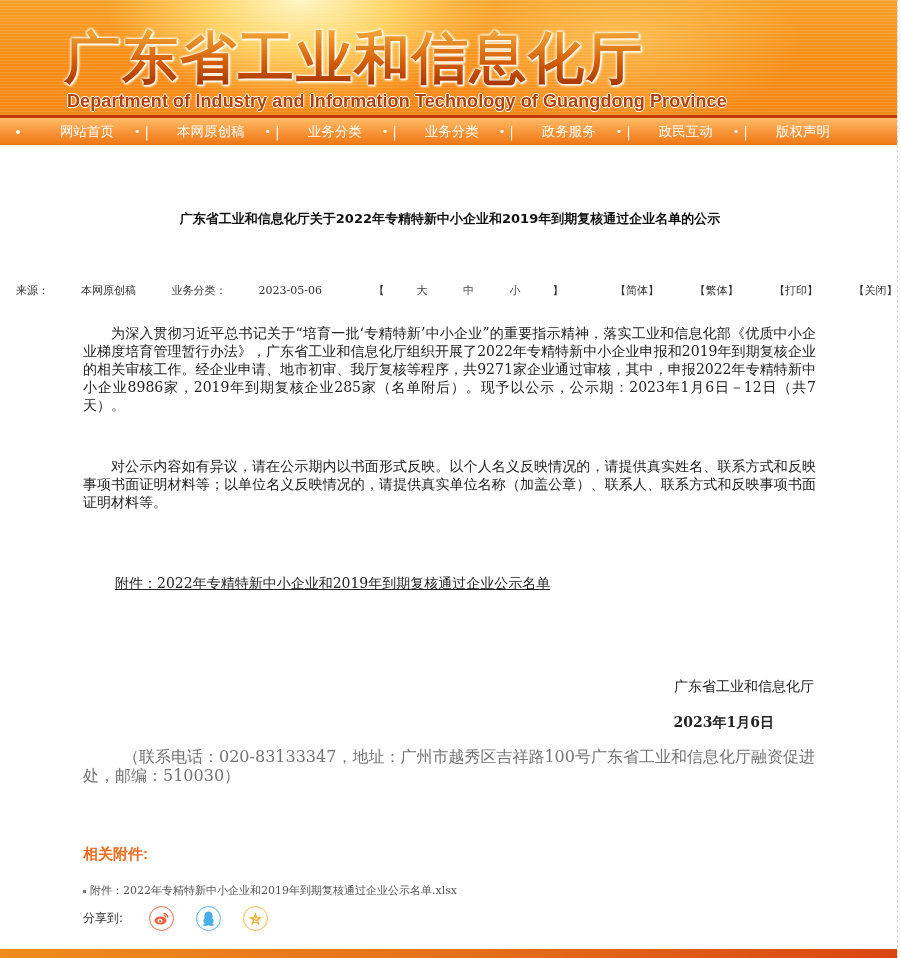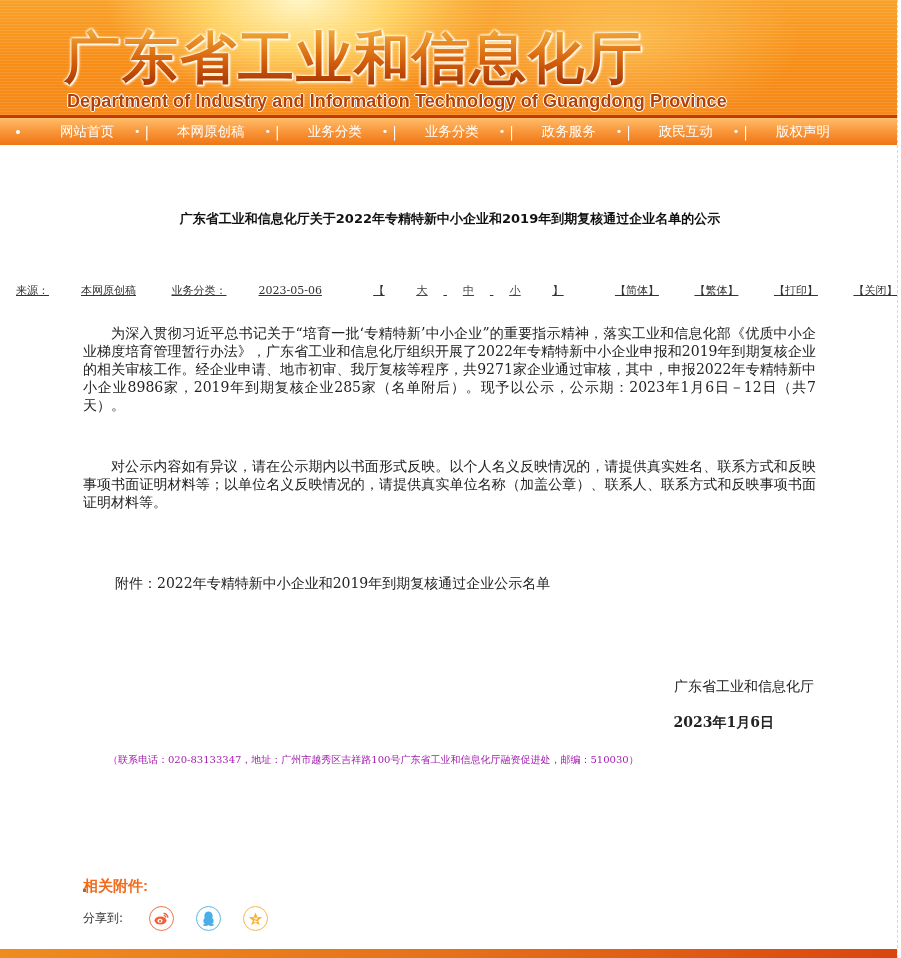--- a/index.html
+++ b/index.html
@@ -57,39 +57,39 @@
   
   .article-title {
     position:absolute; left:80px; top:206px; width:740px;
     text-align:center; font-size:13px; font-weight:bold; line-height:26px; color:#111;
     font-family: "DejaVu Sans", "Liberation Sans", sans-serif;
   }
   .meta {
     position:absolute; left:0; top:283px; width:898px; text-align:center;
     font-size:11px; color:#333; white-space:nowrap;
   }
-  .meta span { margin:0 16px;text-decoration:underline; }
+  .meta span { margin:0 16px; }
   .meta .link { cursor:pointer; }
   .meta .size-opt { color:#444; }
   .body-text {
     position:absolute; left:83px; width:733px; font-size:14px; line-height:18px; color:#222;
   }
   .para { text-indent:2em; margin:0; text-align:justify; }
   .p1 { top:324px; }
   .p2 { top:457px; }
-  .attach-line { position:absolute; left:115px; top:575px; font-size:14px; color:#222; }
+  .attach-line { position:absolute; left:115px; top:575px; font-size:14px; color:#222;text-decoration:underline; }
   .sign-org { position:absolute; right:87px; top:678px; font-size:14px; color:#222; }
   .sign-date { position:absolute; right:127px; top:714px; font-size:14px; color:#222;font-weight:bold; }
-  .contact { position:absolute; left:83px; top:747px; width:733px; font-size:10px; line-height:25px; color:#a21caf; }
+  .contact { position:absolute; left:83px; top:747px; width:733px; font-size:16px; line-height:19px; color:#737373; }
   .contact p { margin:0; text-indent:2.5em; }
   
   .related-title {
     position:absolute; left:83px; top:845px;
     font-family: Liberation Sans, sans-serif;
-    font-size:15px; font-weight:bold; color:#f26a1b;margin-top:32px;
+    font-size:15px; font-weight:bold; color:#f26a1b;
   }
   .related-item {
     position:absolute; left:83px; top:883px; font-size:11px; color:#555; white-space:nowrap;
   }
   .related-item .bullet { display:inline-block; width:3px; height:3px; background:#777; vertical-align:middle; margin-right:4px; }
   .related-item a { color:#555; text-decoration:none; cursor:pointer; }
   .share {
     position:absolute; left:83px; top:906px; display:flex; align-items:center;
     font-family: "DejaVu Sans", "Liberation Sans", sans-serif; font-size:12px; color:#333;gap:14px;
   }
@@ -177,21 +177,21 @@
 
 <div class="sign-org">广东省工业和信息化厅</div>
 <div class="sign-date">2023年1月6日</div>
 
 <div class="contact">
   <p>（联系电话：020-83133347，地址：广州市越秀区吉祥路100号广东省工业和信息化厅融资促进处，邮编：510030）</p>
 </div>
 
 <div class="related-title">相关附件:</div>
 <div class="related-item">
-  <span class="bullet"></span>
+  <span class="bullet"></span><a>附件：2022年专精特新中小企业和2019年到期复核通过企业公示名单.xlsx</a>
 </div>
 
 <div class="share">
   <span>分享到:</span>
   <span class="share-icon weibo">
     <svg width="15" height="13" viewBox="0 0 15 13">
       <ellipse cx="6.5" cy="8.5" rx="6" ry="4" fill="#f0603a"></ellipse>
       <ellipse cx="6" cy="8.7" rx="2.6" ry="2" fill="#fff"></ellipse>
       <circle cx="6" cy="9" r="1.1" fill="#f0603a"></circle>
       <path d="M9.5 1.5 A4 4 0 0 1 13.8 5.8" stroke="#f0603a" stroke-width="1.4" fill="none"></path>

